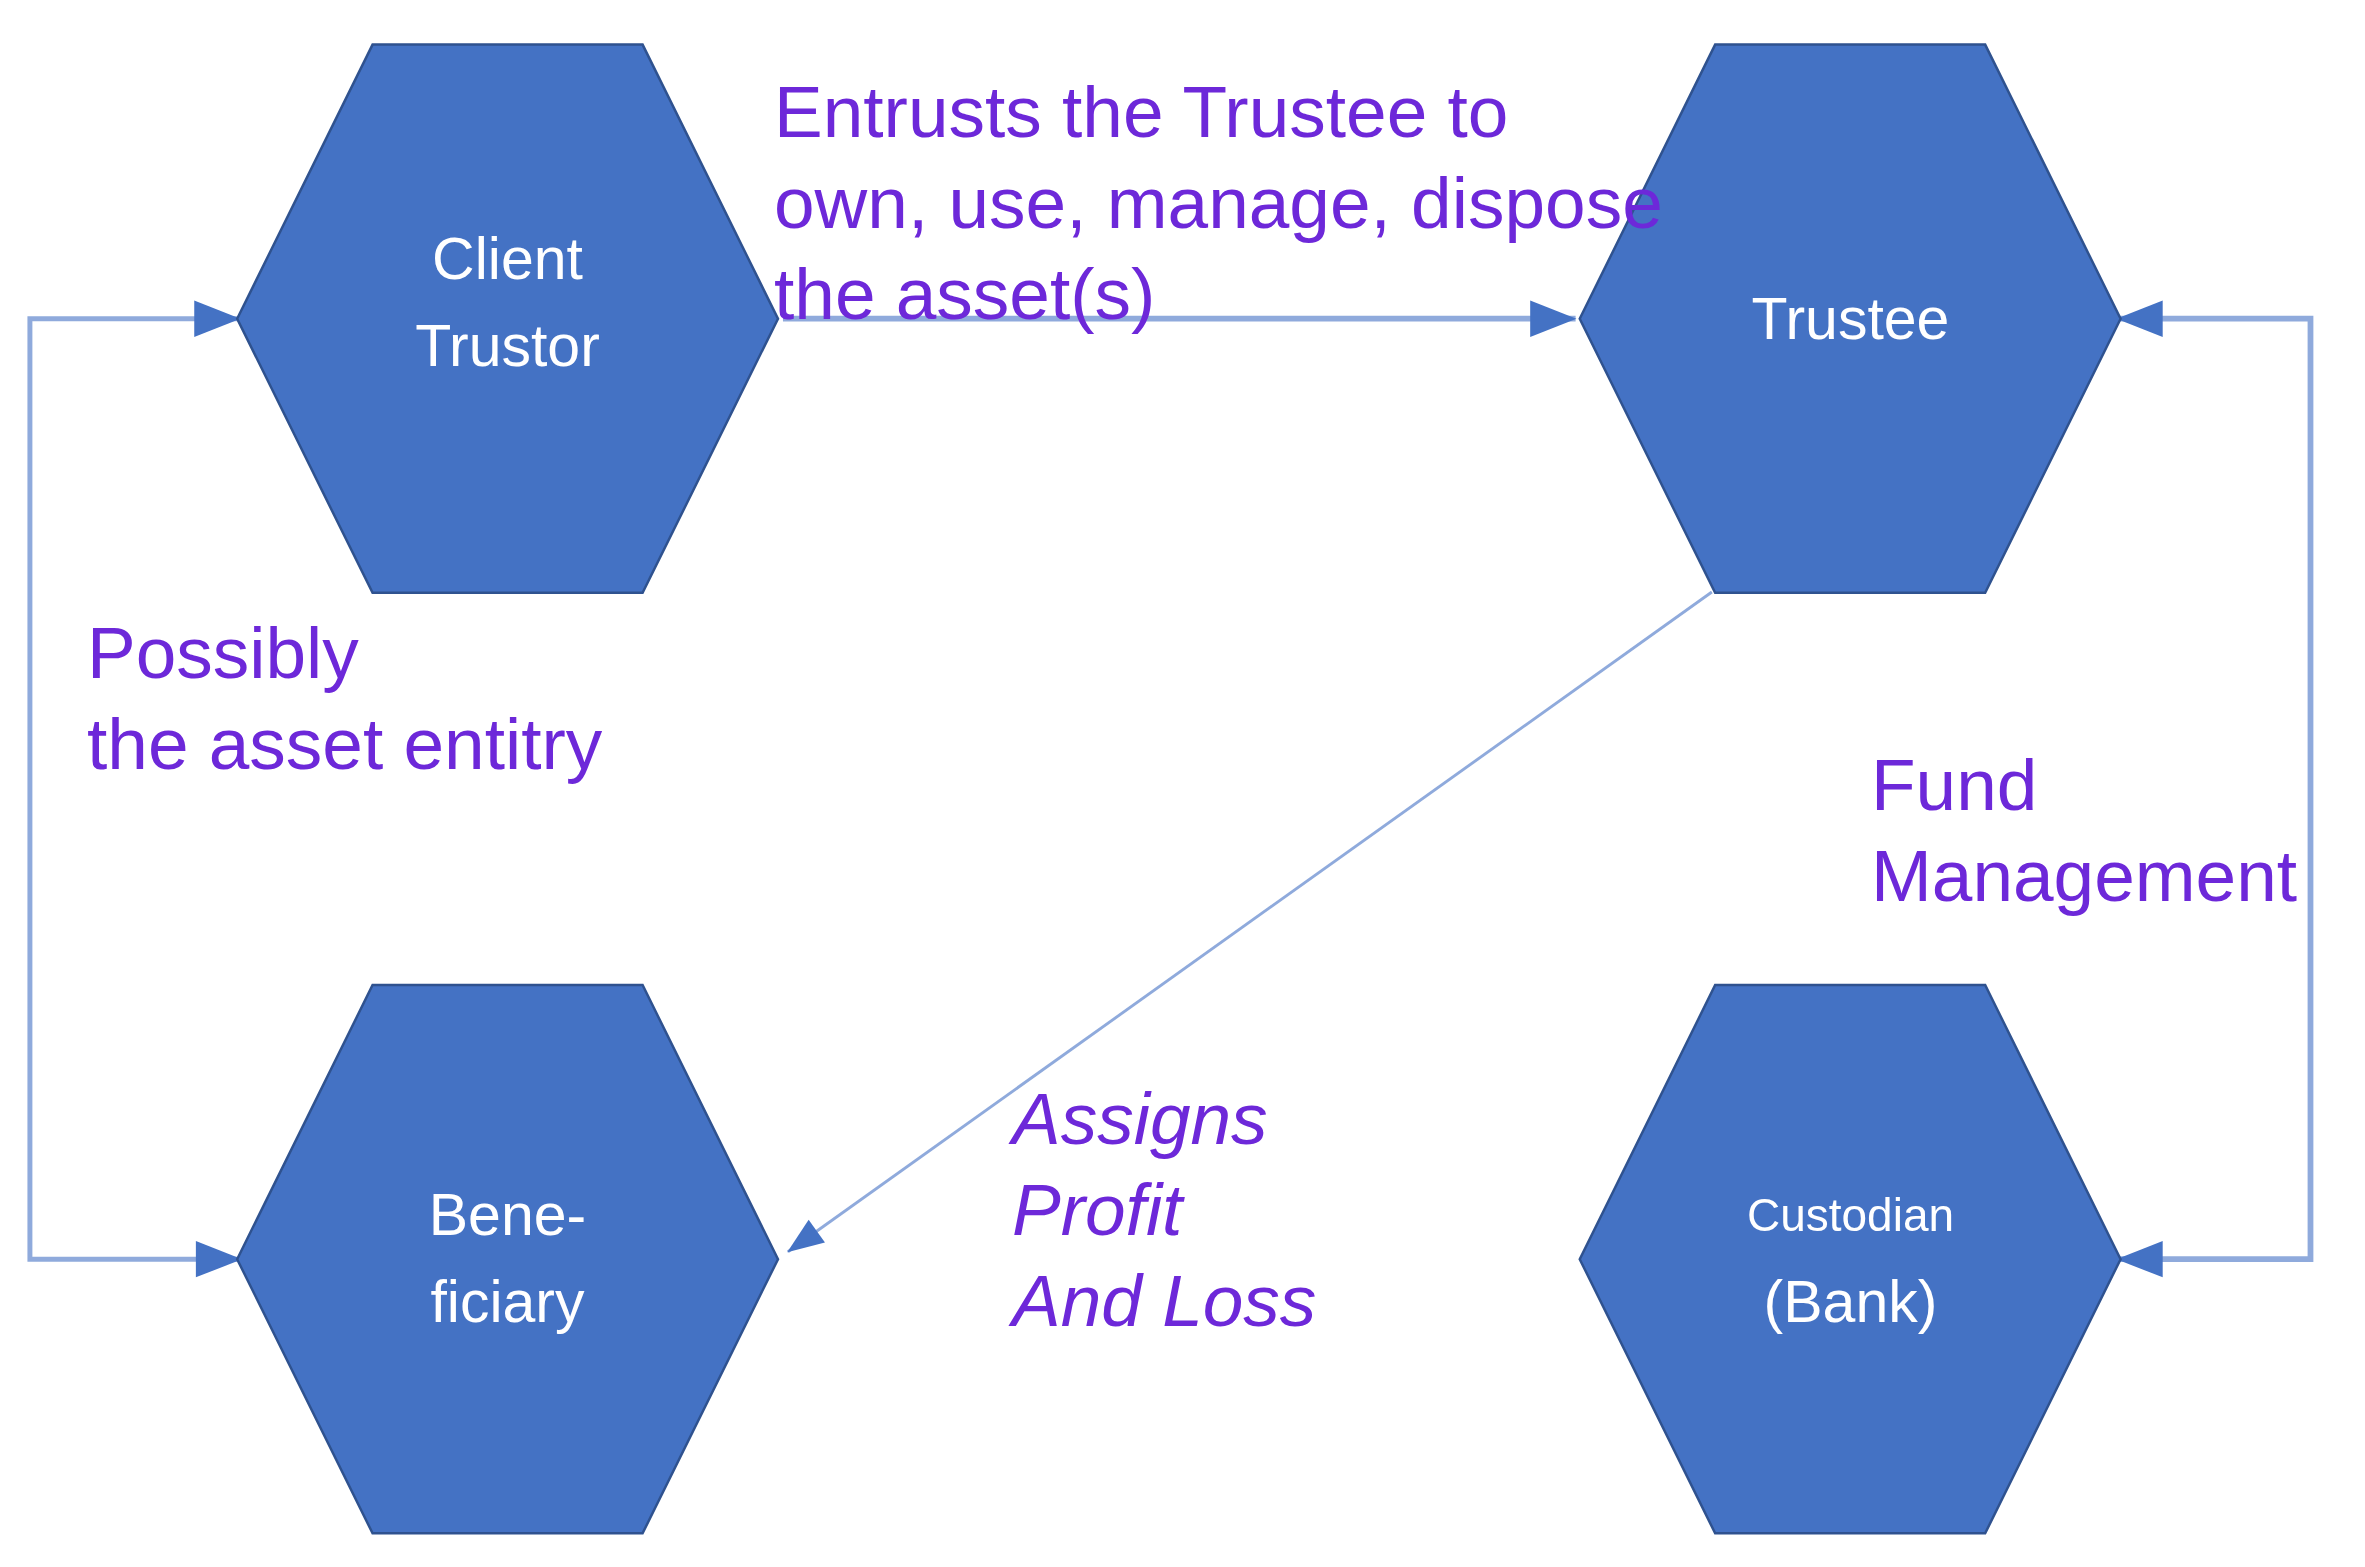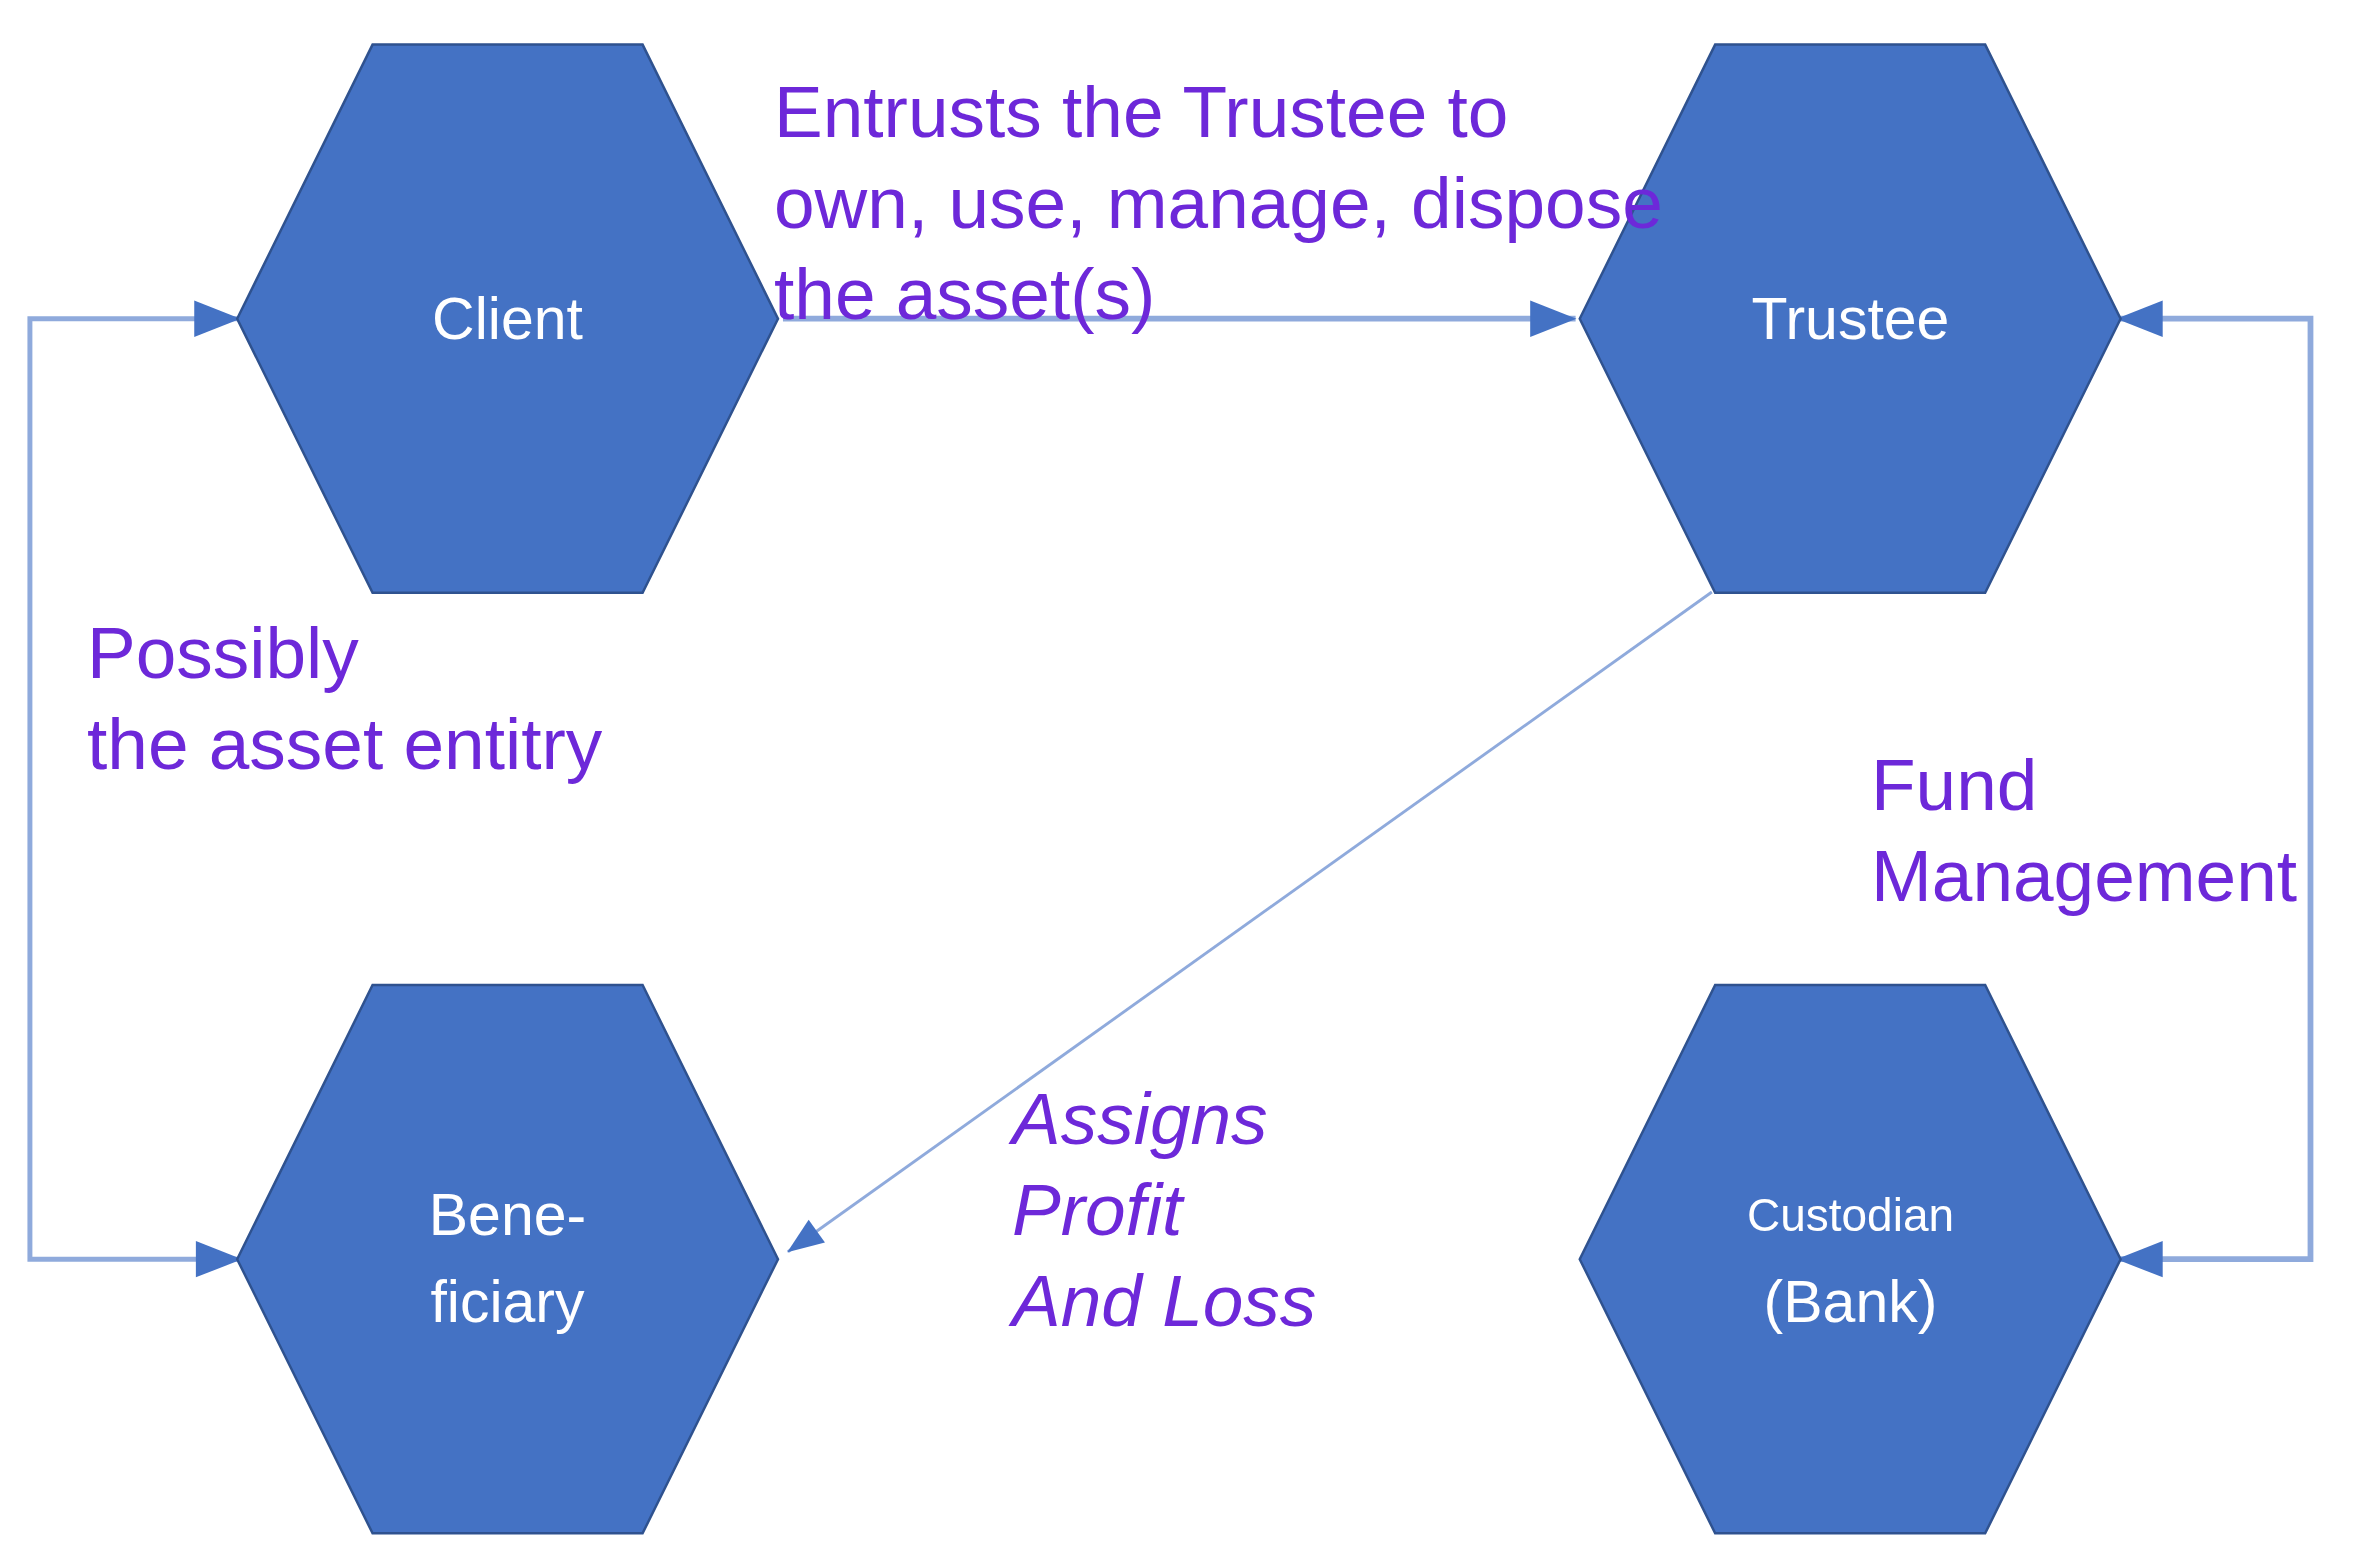--- a/index.html
+++ b/index.html
@@ -43,21 +43,21 @@
   }
   .annotation {
     position: absolute;
     white-space: pre-line;
     color: #6d28d9;
     font-size: 73px;
     line-height: 91px;
     text-align: left;
   }
   
-  #label-client     { left: 237px;  top: 45px;   width: 541px; height: 548px; text-align: center; }
+  #label-client     { left: 237px;  top: 29px;   width: 541px; height: 548px; text-align: center; }
   #label-trustee    { left: 1580px; top: 45px;   width: 541px; height: 548px; }
   #label-beneficiary{ left: 237px;  top: 985px; width: 541px; height: 548px; }
   #label-custodian  { left: 1580px; top: 985px; width: 541px; height: 548px; }
 
   #ann-entrust  { left: 774px;  top: 66px;   width: 1032px; }
   #ann-possibly { left: 87px;  top: 607px;  width: 743px;  }
   #ann-fund     { left: 1871px; top: 739px;  width: 512px;  }
   #ann-assigns  { left: 1012px; top: 1073px; width: 578px; font-style: italic;  }
 </style>
 </head>
@@ -87,20 +87,21 @@
 
     <polygon points="2077,54 2404,54 2568,386 2404,718 2077,718 1913,386" fill="#4472C4" stroke="#2F528F" stroke-width="3"></polygon>
 
     <polygon points="451,1193 778,1193 942,1525 778,1857 451,1857 287,1525" fill="#4472C4" stroke="#2F528F" stroke-width="3"></polygon>
 
     <polygon points="2077,1193 2404,1193 2568,1525 2404,1857 2077,1857 1913,1525" fill="#4472C4" stroke="#2F528F" stroke-width="3"></polygon>
   </svg>
 
   <div class="node-label" id="label-client">
     <span>Client</span>
+    <span>Trustor</span>
   </div>
 
   <div class="node-label" id="label-trustee">
     <span>Trustee</span>
   </div>
 
   <div class="node-label" id="label-beneficiary">
     <span>Bene-</span>
     <span>ficiary</span>
   </div>

